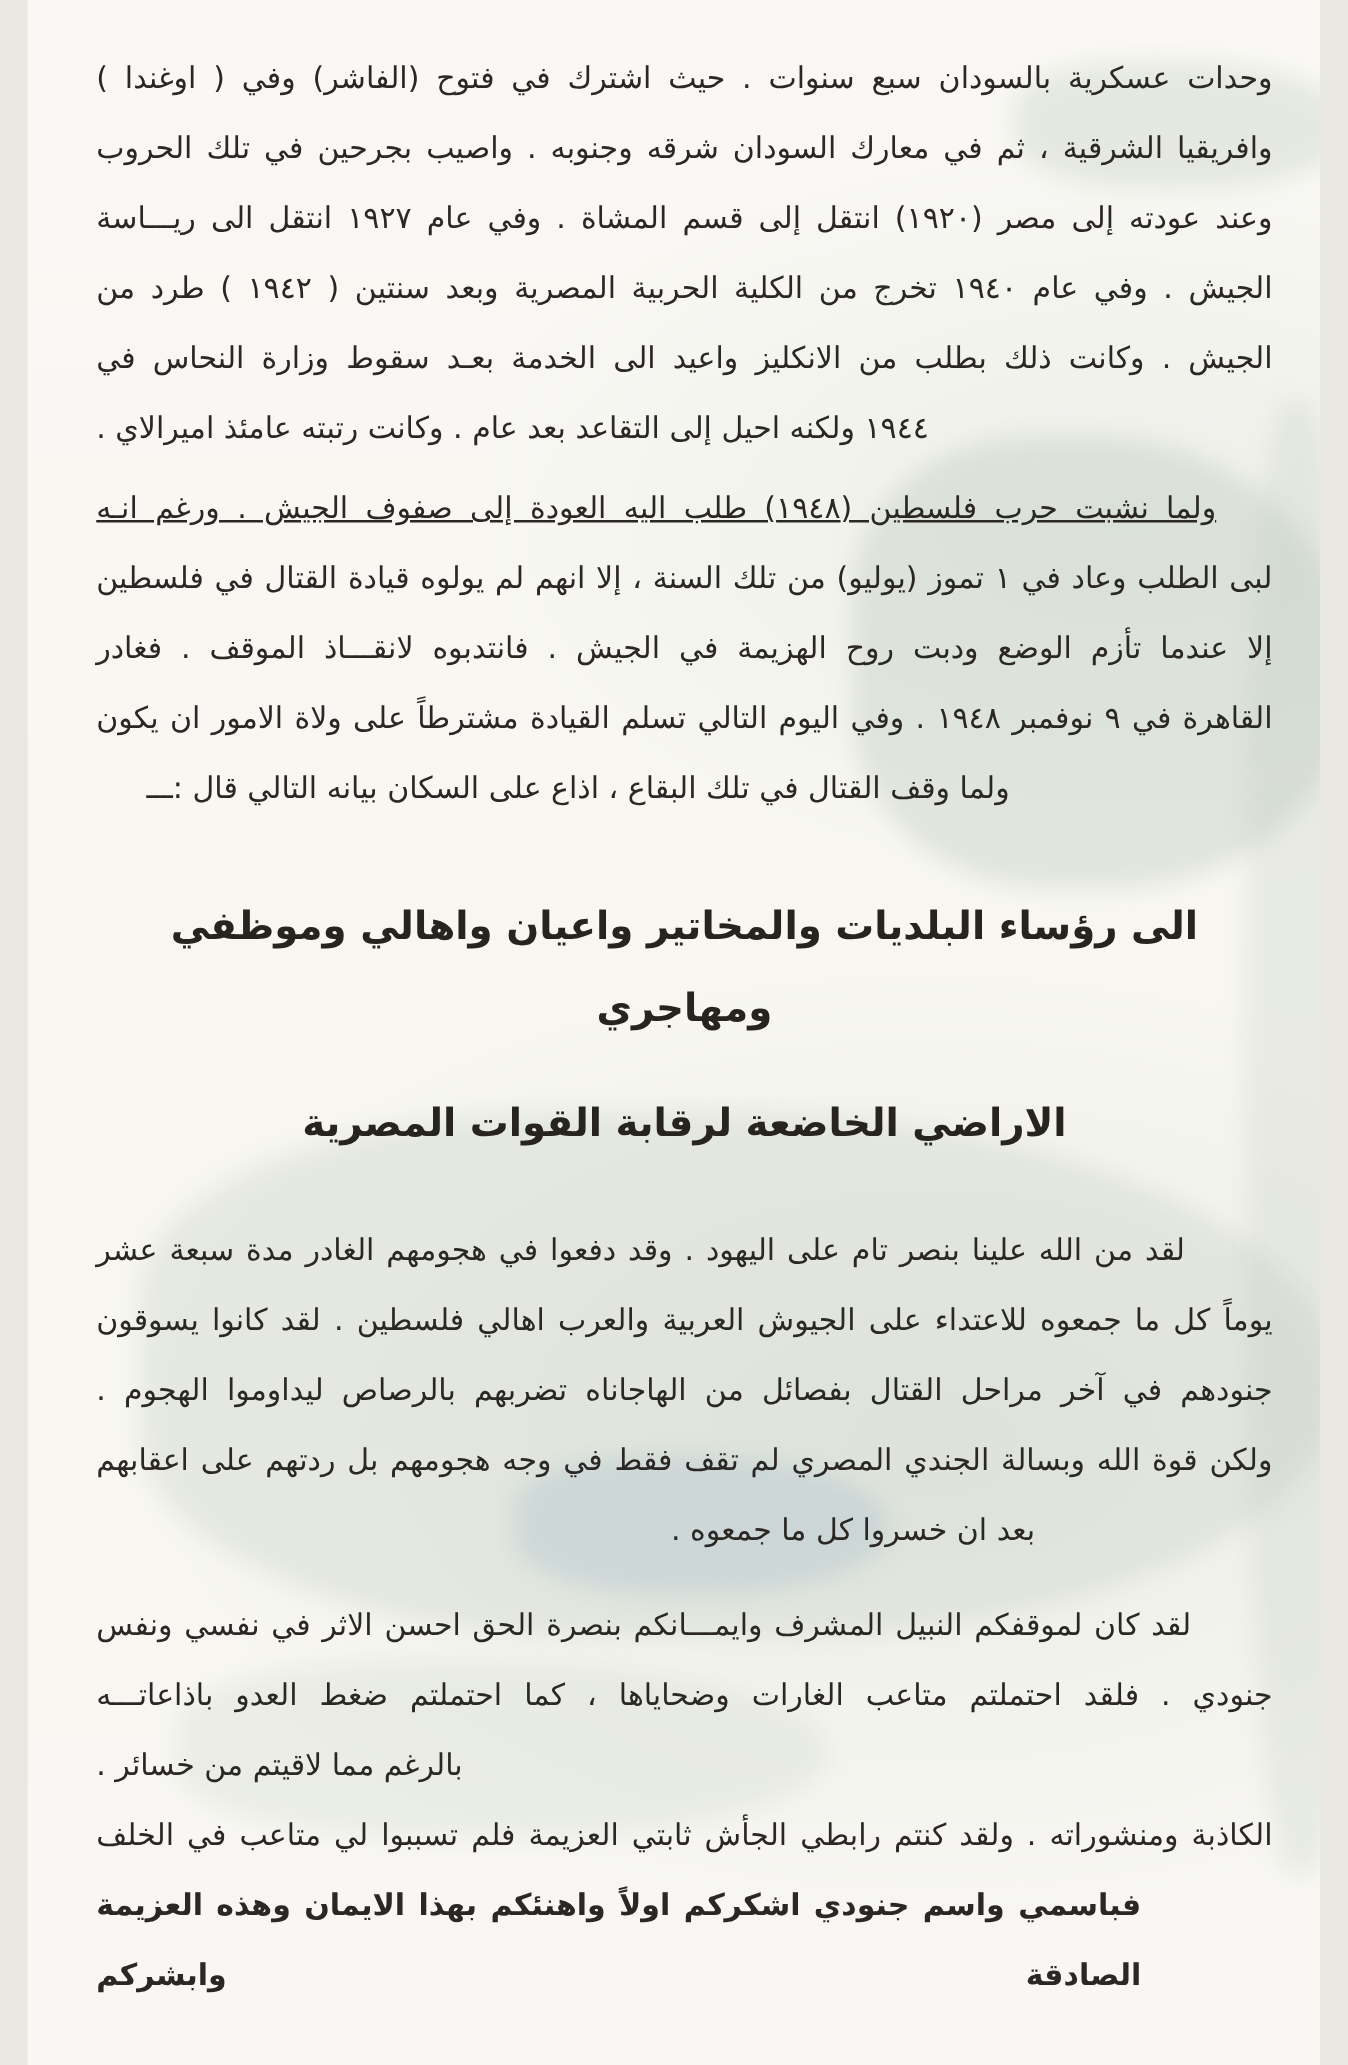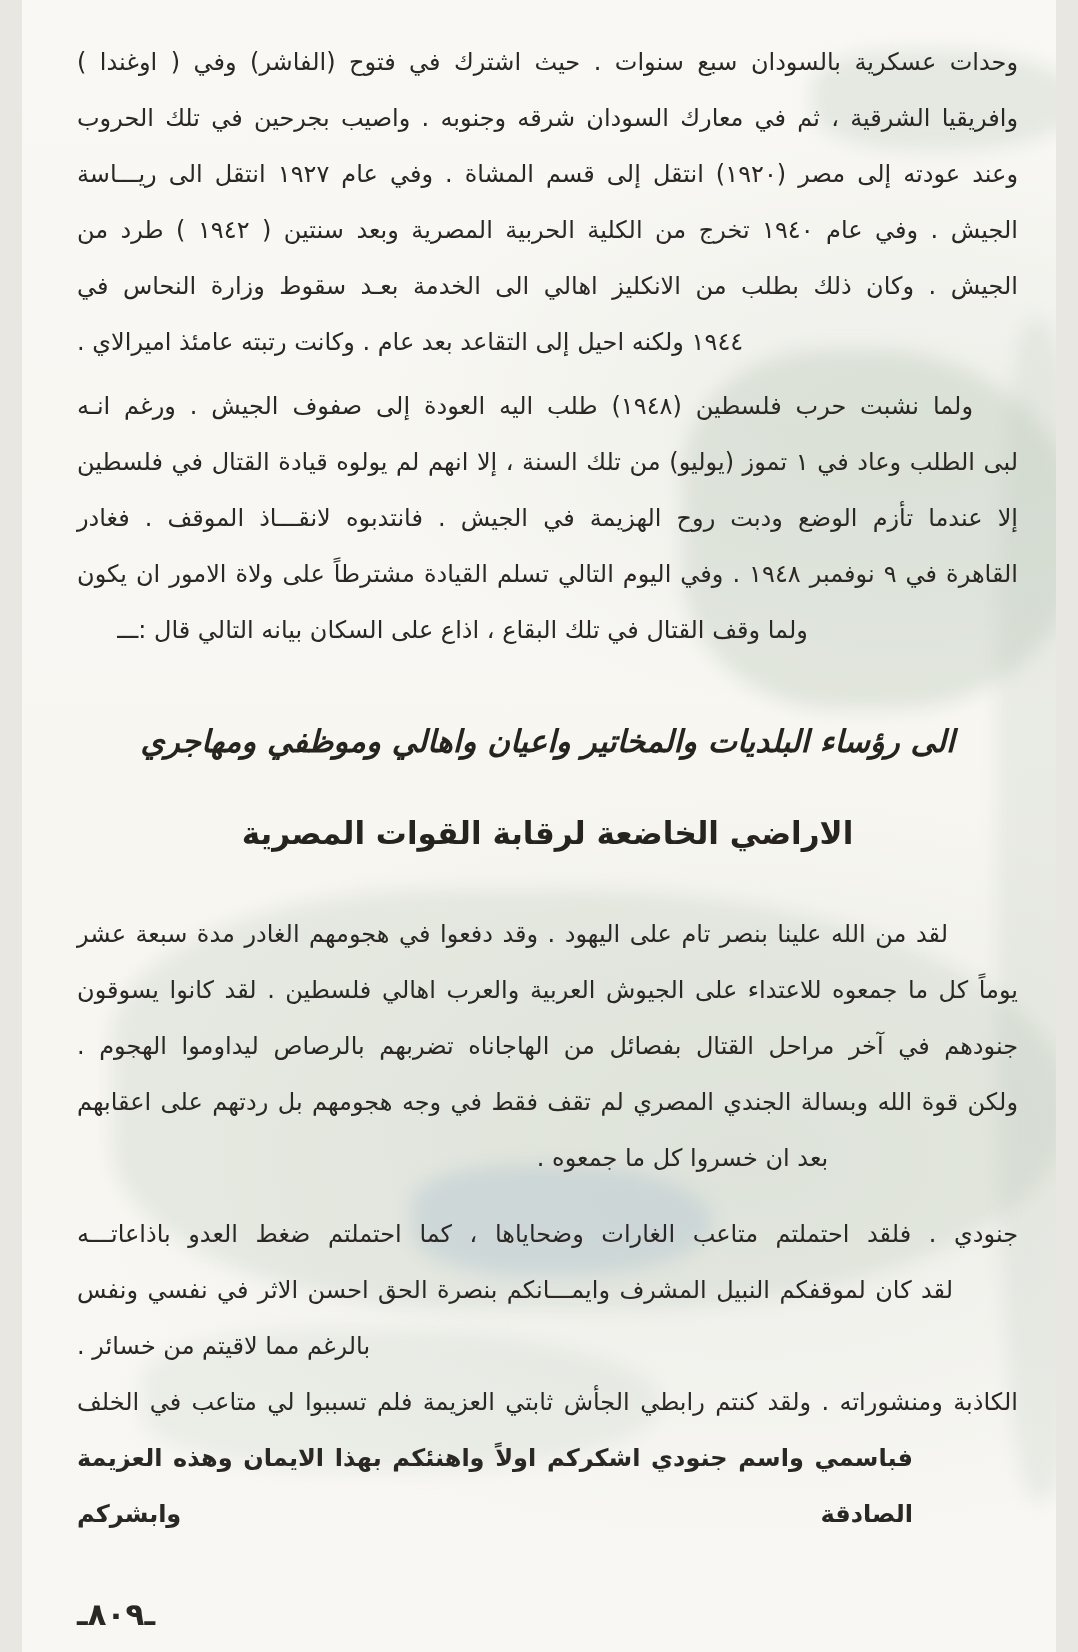--- a/index.html
+++ b/index.html
@@ -48,39 +48,39 @@
   .just {
     text-align: justify;
     text-align-last: justify;
     text-justify: inter-word;
   }
   
   .end-left { text-align: left; }
   .offset-left { text-align: center; padding-left: 270px; }
   .start-right { text-align: right; }
 
-  .ind-45  { padding-right: 45px; }
+  .ind-45  { padding-right: 45px; text-decoration: underline; }
   .ind-65  { padding-right: 65px; }
   .ind-70  { padding-right: 70px; }
   .ind-105 { padding-right: 105px; font-weight: bold; }
   .ind-170 { padding-right: 170px; text-align: center; }
 
   #p-bio     { margin-top: 4px;  }
   #p-pal     { margin-top: 8px;  }
   #p-intro   { margin-top: 0px;  }
   .heading {
     position: relative;
     z-index: 2;
     text-align: center;
     font-size: 31px;
     font-weight: bold;
     line-height: 66px;
     color: #27231f;
   }
-  #h-line1 { margin-top: 50px; font-style: italic; }
+  #h-line1 { margin-top: 50px; }
   #h-line2 { margin-top: 26px; }
   #p-victory { margin-top: 40px; }
   #p-grat    { margin-top: 20px; }
   #p-close   { margin-top: 0px;  }
 
   .pagenum {
     position: relative;
     z-index: 2;
     margin-top: 44px;
     text-align: left;
@@ -100,21 +100,21 @@
   <div class="bleed b3"></div>
   <div class="bleed b4"></div>
   <div class="bleed b5"></div>
   <div class="bleed b6"></div>
 
   <section id="p-bio" class="para">
     <div class="line just">وحدات عسكرية بالسودان سبع سنوات . حيث اشترك في فتوح (الفاشر) وفي ( اوغندا )</div>
     <div class="line just">وافريقيا الشرقية ، ثم في معارك السودان شرقه وجنوبه . واصيب بجرحين في تلك الحروب</div>
     <div class="line just">وعند عودته إلى مصر (١٩٢٠) انتقل إلى قسم المشاة . وفي عام ١٩٢٧ انتقل الى ريـــاسة</div>
     <div class="line just">الجيش . وفي عام ١٩٤٠ تخرج من الكلية الحربية المصرية وبعد سنتين ( ١٩٤٢ ) طرد من</div>
-    <div class="line just">الجيش . وكان ذلك بطلب من الانكليز اهالي الى الخدمة بعـد سقوط وزارة النحاس في</div>
+    <div class="line just">الجيش . وكانت ذلك بطلب من الانكليز واعيد الى الخدمة بعـد سقوط وزارة النحاس في</div>
     <div class="line end-left">١٩٤٤ ولكنه احيل إلى التقاعد بعد عام . وكانت رتبته عامئذ اميرالاي .</div>
   </section>
 
   <section id="p-pal" class="para">
     <div class="line just ind-45">ولما نشبت حرب فلسطين (١٩٤٨) طلب اليه العودة إلى صفوف الجيش . ورغم انـه</div>
     <div class="line just">لبى الطلب وعاد في ١ تموز (يوليو) من تلك السنة ، إلا انهم لم يولوه قيادة القتال في فلسطين</div>
     <div class="line just">إلا عندما تأزم الوضع ودبت روح الهزيمة في الجيش . فانتدبوه لانقـــاذ الموقف . فغادر</div>
     <div class="line just">القاهرة في ٩ نوفمبر ١٩٤٨ . وفي اليوم التالي تسلم القيادة مشترطاً على ولاة الامور ان يكون</div>
   </section>
 
@@ -127,22 +127,22 @@
 
   <section id="p-victory" class="para">
     <div class="line just ind-70">لقد من الله علينا بنصر تام على اليهود . وقد دفعوا في هجومهم الغادر مدة سبعة عشر</div>
     <div class="line just">يوماً كل ما جمعوه للاعتداء على الجيوش العربية والعرب اهالي فلسطين . لقد كانوا يسوقون</div>
     <div class="line just">جنودهم في آخر مراحل القتال بفصائل من الهاجاناه تضربهم بالرصاص ليداوموا الهجوم .</div>
     <div class="line just">ولكن قوة الله وبسالة الجندي المصري لم تقف فقط في وجه هجومهم بل ردتهم على اعقابهم</div>
     <div class="line offset-left">بعد ان خسروا كل ما جمعوه .</div>
   </section>
 
   <section id="p-grat" class="para">
+    <div class="line just ind-65">لقد كان لموقفكم النبيل المشرف وايمـــانكم بنصرة الحق احسن الاثر في نفسي ونفس</div>
     <div class="line just">جنودي . فلقد احتملتم متاعب الغارات وضحاياها ، كما احتملتم ضغط العدو باذاعاتـــه</div>
-    <div class="line just ind-65">لقد كان لموقفكم النبيل المشرف وايمـــانكم بنصرة الحق احسن الاثر في نفسي ونفس</div>
     <div class="line end-left">بالرغم مما لاقيتم من خسائر .</div>
     <div class="line just">الكاذبة ومنشوراته . ولقد كنتم رابطي الجأش ثابتي العزيمة فلم تسببوا لي متاعب في الخلف</div>
   </section>
 
   <section id="p-close" class="para">
     <div class="line just ind-105">فباسمي واسم جنودي اشكركم اولاً واهنئكم بهذا الايمان وهذه العزيمة الصادقة وابشركم</div>
   </section>
 
   <div class="pagenum">ـ٨٠٩ـ</div>
 

